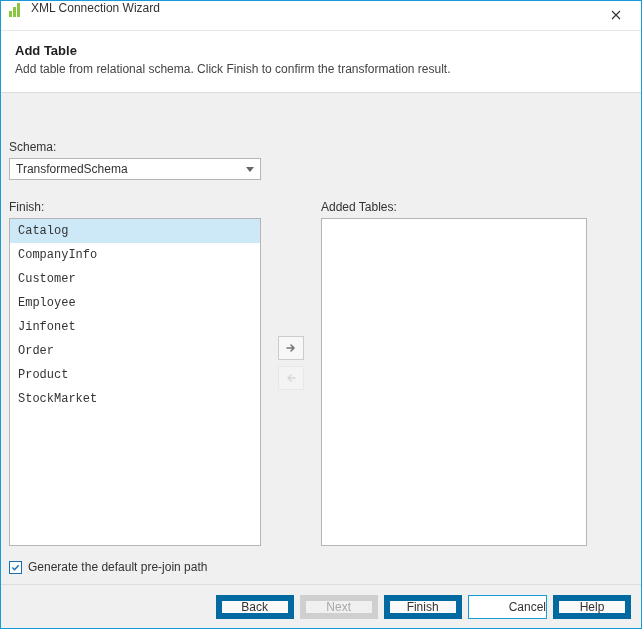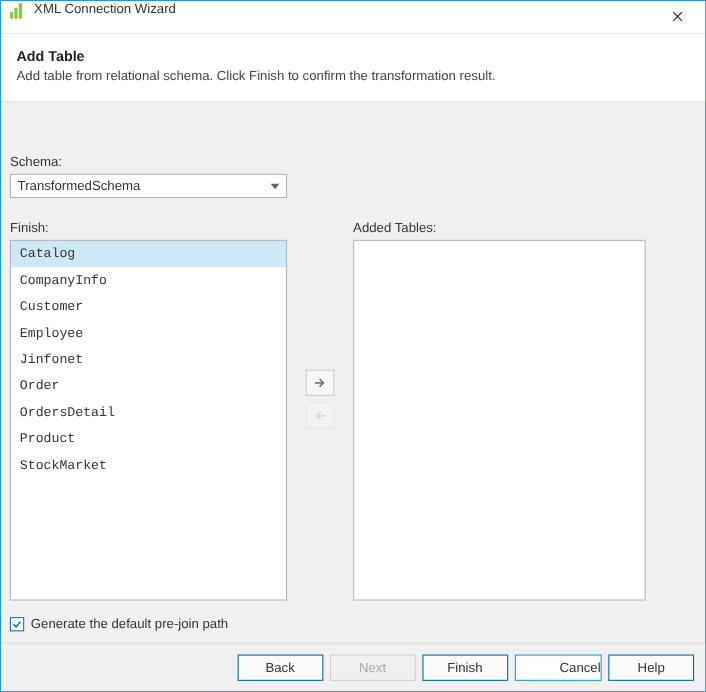--- a/index.html
+++ b/index.html
@@ -77,21 +77,21 @@
     width:13px; height:13px; border:1px solid #1a6fb3; background:#fff;
     display:flex; align-items:center; justify-content:center;
   }
   .checkbox svg{width:9px;height:9px;}
   .footer {
     height:44px; border-top:1px solid #ddd; background:#f0f0f0;
     display:flex; align-items:center; justify-content:flex-end;
     padding: 0 10px; gap:6px;
   }
   .btn {
-    min-width:78px; height:24px; border:1px solid #0369a1; background:#fafafa;
+    min-width:78px; height:24px; border:6px solid #0369a1; background:#fafafa;
     display:flex; align-items:center; justify-content:center; font-size:12px;
     cursor:pointer; color:#333;
   }
   .btn.primary { border:1px solid #1a9bd7; background:#fff;padding-left:40px; }
   .btn.disabled { color:#a9a9a9; cursor:default; background:#f0f0f0; border-color:#cfcfcf;}
 </style>
 </head>
 <body>
 
 <div class="window">
@@ -129,21 +129,20 @@
 
       <div class="list-col left">
         <div class="list-label">Finish:</div>
         <div class="listbox" id="tables-list">
             <div class="item selected">Catalog</div>
             <div class="item">CompanyInfo</div>
             <div class="item">Customer</div>
             <div class="item">Employee</div>
             <div class="item">Jinfonet</div>
             <div class="item">Order</div>
-            <div class="item">OrdersDetail</div>
             <div class="item">Product</div>
             <div class="item">StockMarket</div>
           </div>
       </div>
 
       <div class="arrow-col">
         <div class="arrow-btn">
           <svg viewBox="0 0 12 12">
               <path d="M2 6 H8 M6 3 L9 6 L6 9" stroke="#777" stroke-width="1.6" fill="none" stroke-linecap="round" stroke-linejoin="round"></path>
             </svg>

